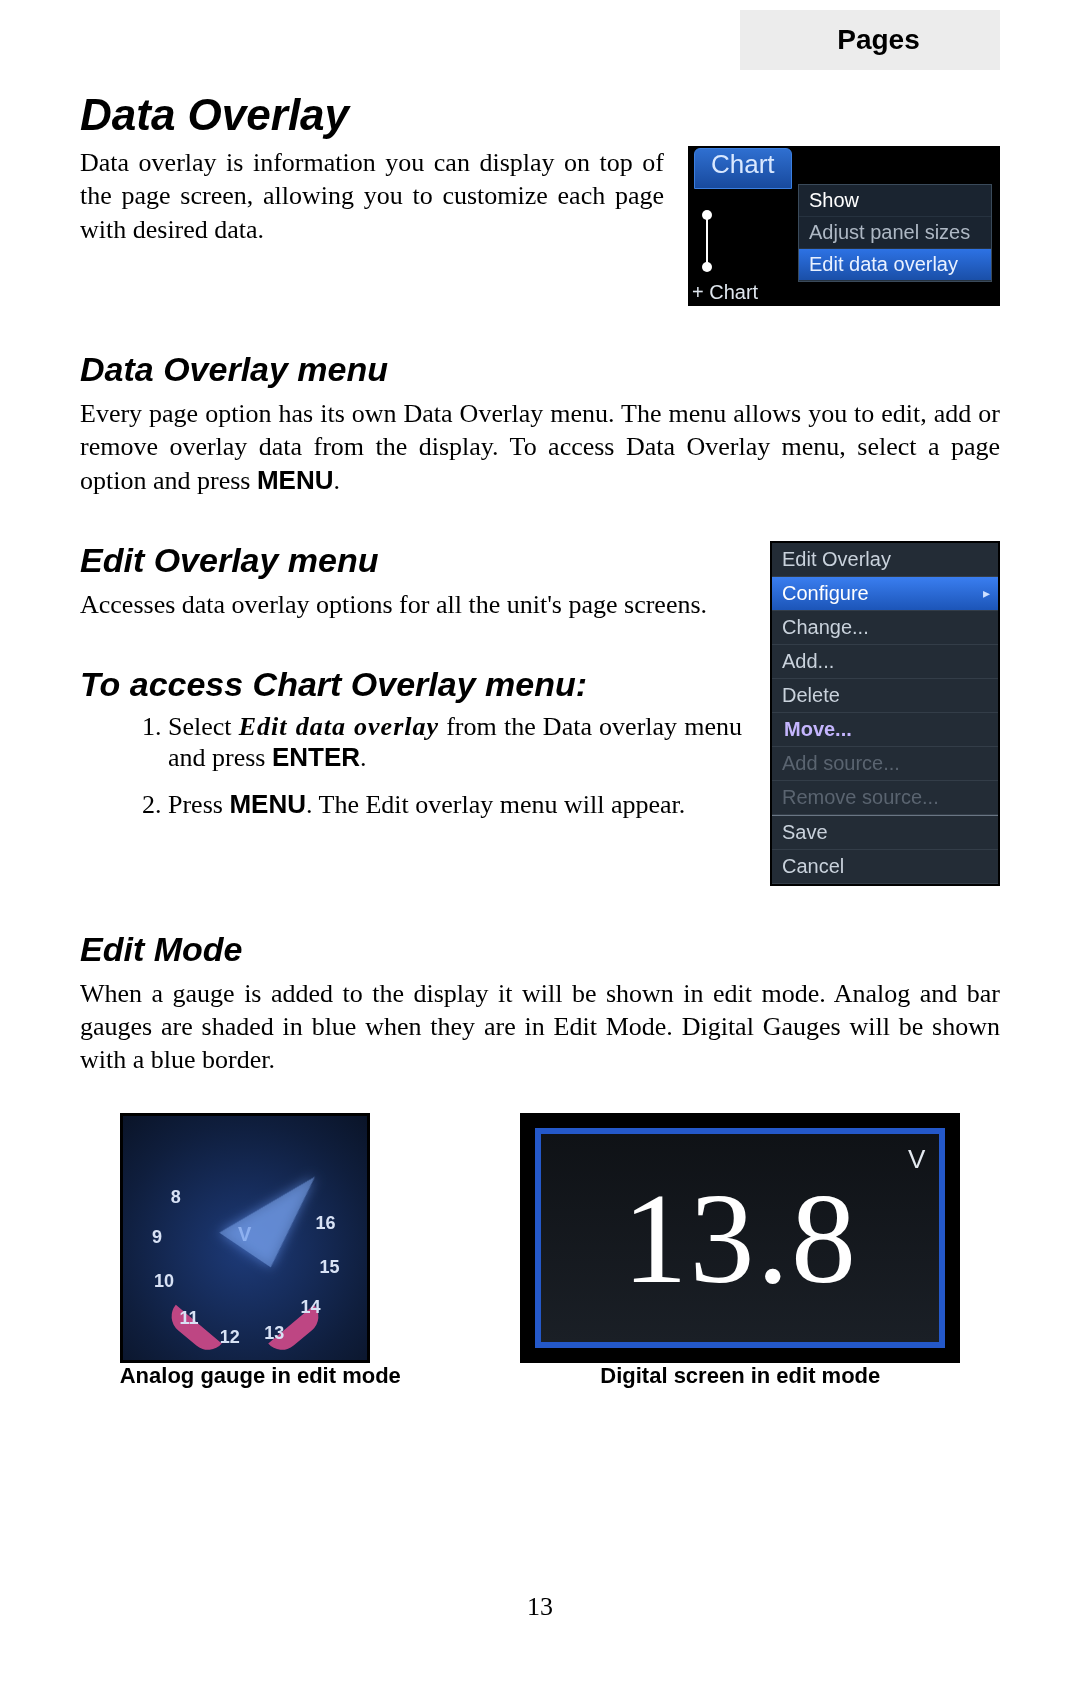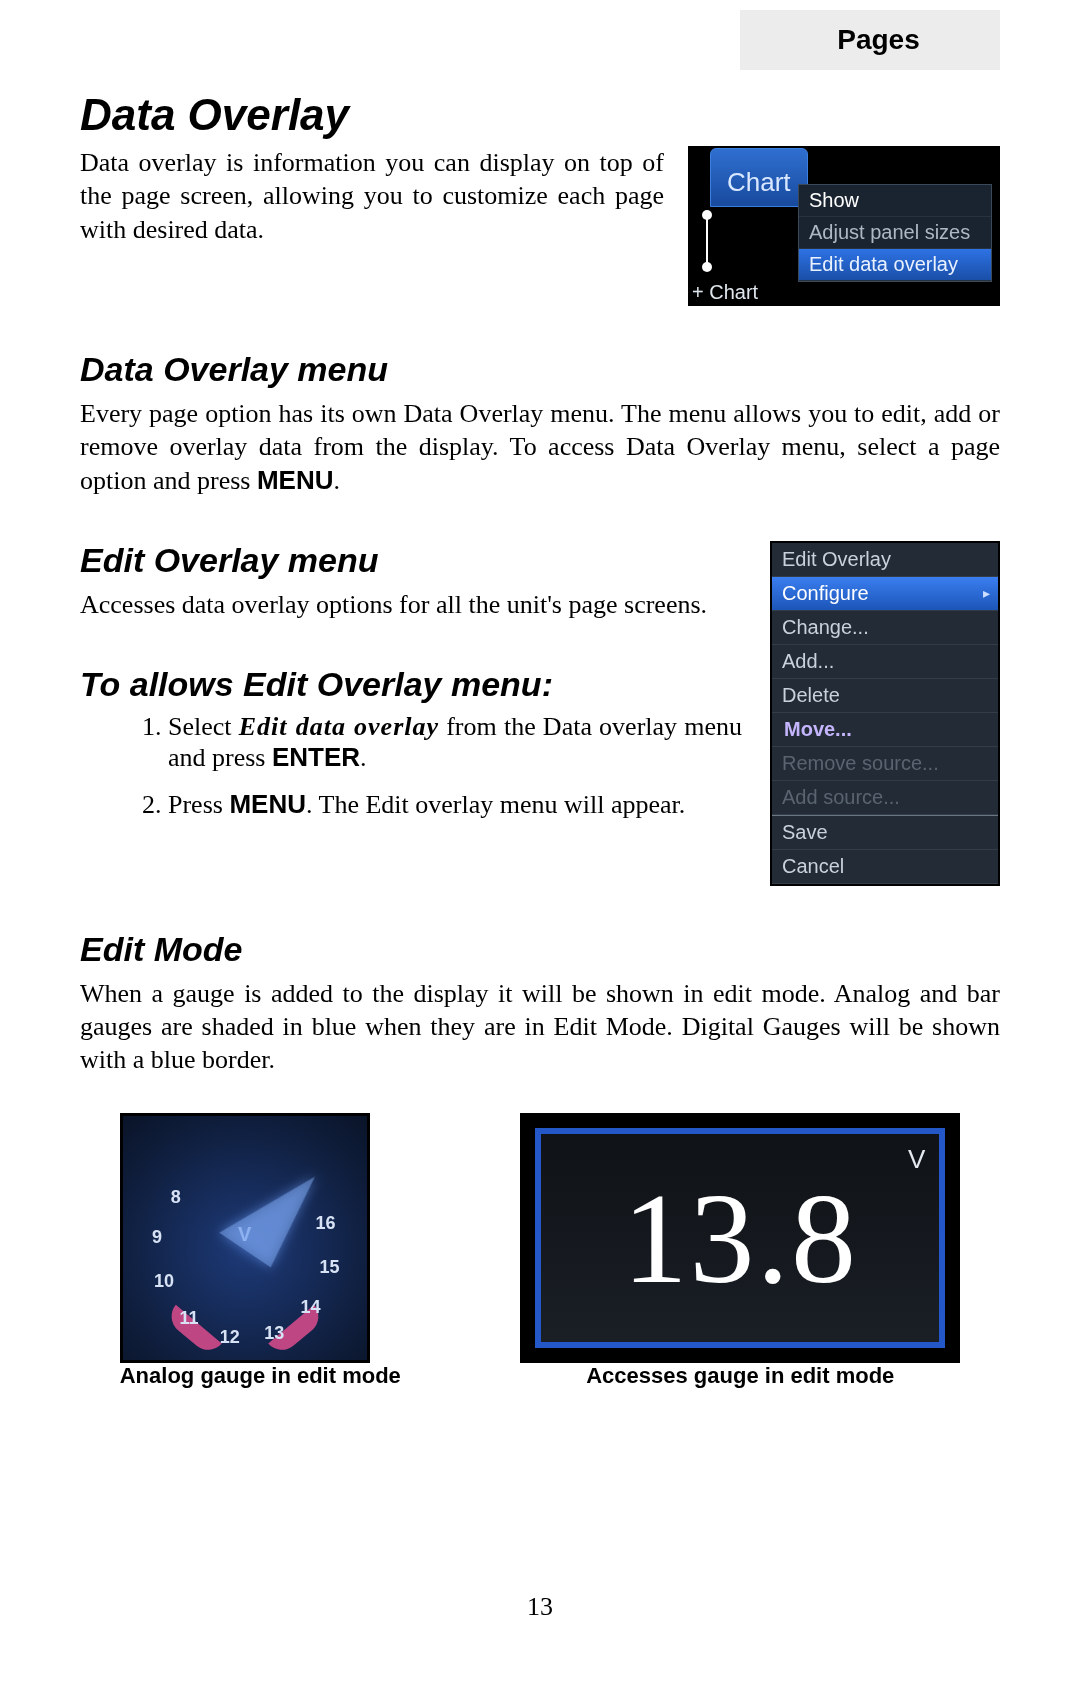--- a/index.html
+++ b/index.html
@@ -3,21 +3,21 @@
 <meta charset="utf-8">
 <style>
   * { box-sizing: border-box; margin: 0; padding: 0; }
   html, body { width: 1080px; height: 1682px; background: #ffffff; font-family: "Times New Roman", Times, serif; color: #000; }
   .page { position: relative; width: 1080px; height: 1682px; padding: 0 80px; }
   .header-tab { position: absolute; top: 10px; right: 80px; width: 260px; height: 60px; background: #ececec; display: flex; align-items: center; justify-content: center; font-family: Arial, Helvetica, sans-serif; font-weight: bold; font-size: 28px; padding-left: 17px; }
   .title { font-family: Arial, Helvetica, sans-serif; font-style: italic; font-weight: bold; font-size: 44px; padding-top: 90px; }
   .intro-row { display: flex; gap: 24px; align-items: flex-start; margin-top: 6px; }
   .intro-text { flex: 1; font-size: 26px; line-height: 1.25; text-align: justify; }
   .fig-overlay1 { width: 312px; height: 160px; border: 2px solid #000; background: #000; position: relative; overflow: hidden; font-family: Arial, Helvetica, sans-serif; }
-  .fig-overlay1 .tab { position: absolute; top: 0; left: 20px; background: linear-gradient(#2f6fd0,#184a9e); color: #d9e8ff; border-radius: 6px 6px 0 0; padding: 18px 16px 8px 16px; font-size: 26px; border: 1px solid #3b7fe0; }
+  .fig-overlay1 .tab { position: absolute; top: 0; left: 4px; background: linear-gradient(#2f6fd0,#184a9e); color: #d9e8ff; border-radius: 6px 6px 0 0; padding: 0 16px 8px 16px; font-size: 26px; border: 1px solid #3b7fe0; }
   .fig-overlay1 .menu { position: absolute; top: 36px; left: 108px; right: 6px; background: #1a2430; border: 1px solid #3a4a5a; }
   .fig-overlay1 .mrow { font-size: 20px; padding: 4px 10px; color: #aeb8c4; border-bottom: 1px solid #26323f; }
   .fig-overlay1 .mrow.white { color: #fff; }
   .fig-overlay1 .mrow.sel { background: linear-gradient(#2d72e4,#1a4fa8); color: #e9f1ff; }
   .fig-overlay1 .bottom { position: absolute; bottom: 0; left: 2px; font-size: 20px; color: #dfe6ee; }
   .fig-overlay1 .wire { position: absolute; left: 4px; top: 54px; width: 80px; height: 80px; }
   .fig-overlay1 .wire::before, .fig-overlay1 .wire::after { content:""; position:absolute; width:10px; height:10px; background:#fff; border-radius:50%; }
   .fig-overlay1 .wire::before { top:8px; left:8px; }
   .fig-overlay1 .wire::after { top:60px; left:8px; }
   .fig-overlay1 .wire .line { position:absolute; left:12px; top:12px; width:2px; height:54px; background:#fff; }
@@ -94,42 +94,42 @@
   <h3 class="sub">Data Overlay menu</h3>
   <p class="body">
     <span>Every page option has its own Data Overlay menu. The menu allows you to edit, add or remove overlay data from the display.  To access Data Overlay menu, select a page option and press </span><span class="menuword">MENU</span><span>.</span>
   </p>
 
   <div class="row-edit-overlay">
     <div class="left">
       <h3 class="sub" style="margin-top:0">Edit Overlay menu</h3>
       <p class="body">Accesses data overlay options for all the unit's page screens.</p>
 
-      <h3 class="sub">To allows Edit Overlay menu:</h3>
+      <h3 class="sub">To access Chart Overlay menu:</h3>
       <ol class="steps">
         <li>
           <span>Select </span><span class="step-em">Edit data overlay</span><span> from the Data overlay menu and press </span><span class="menuword">ENTER</span><span>.</span>
         </li>
         <li>
           <span>Press </span><span class="menuword">MENU</span><span>. The Edit overlay menu will appear.</span>
         </li>
       </ol>
     </div>
     <div class="fig-menu2">
       <div class="mrow">Edit Overlay</div>
       <div class="mrow sel">
         <span>Configure</span>
         <span class="arrow">▸</span>
       </div>
       <div class="mrow">Change...</div>
       <div class="mrow">Add...</div>
       <div class="mrow">Delete</div>
       <div class="mrow bold">Move...</div>
+      <div class="mrow dim">Add source...</div>
       <div class="mrow dim">Remove source...</div>
-      <div class="mrow dim">Add source...</div>
       <div class="sep"></div>
       <div class="mrow">Save</div>
       <div class="mrow">Cancel</div>
     </div>
   </div>
 
   <h3 class="sub">Edit Mode</h3>
   <p class="body">When a gauge is added to the display it will be shown in edit mode. Analog and bar gauges are shaded in blue when they are in Edit Mode. Digital Gauges will be shown with a blue border.</p>
 
   <div class="gauges">
@@ -152,19 +152,19 @@
       <div class="gauge-caption">Analog gauge in edit mode</div>
     </div>
     <div class="gauge-block">
       <div class="digital-gauge">
         <div class="inner">
           <span class="val">13.8</span>
           <span class="unit">V</span>
         </div>
       </div>
       <div class="digital-caption-wrap">
-          <div class="gauge-caption" style="max-width:none">Accesses gauge in edit mode</div>
+          <div class="gauge-caption" style="max-width:none">Digital screen in edit mode</div>
         </div>
     </div>
   </div>
 
   <div class="page-number">13</div>
 </div>
 
 </body></html>

